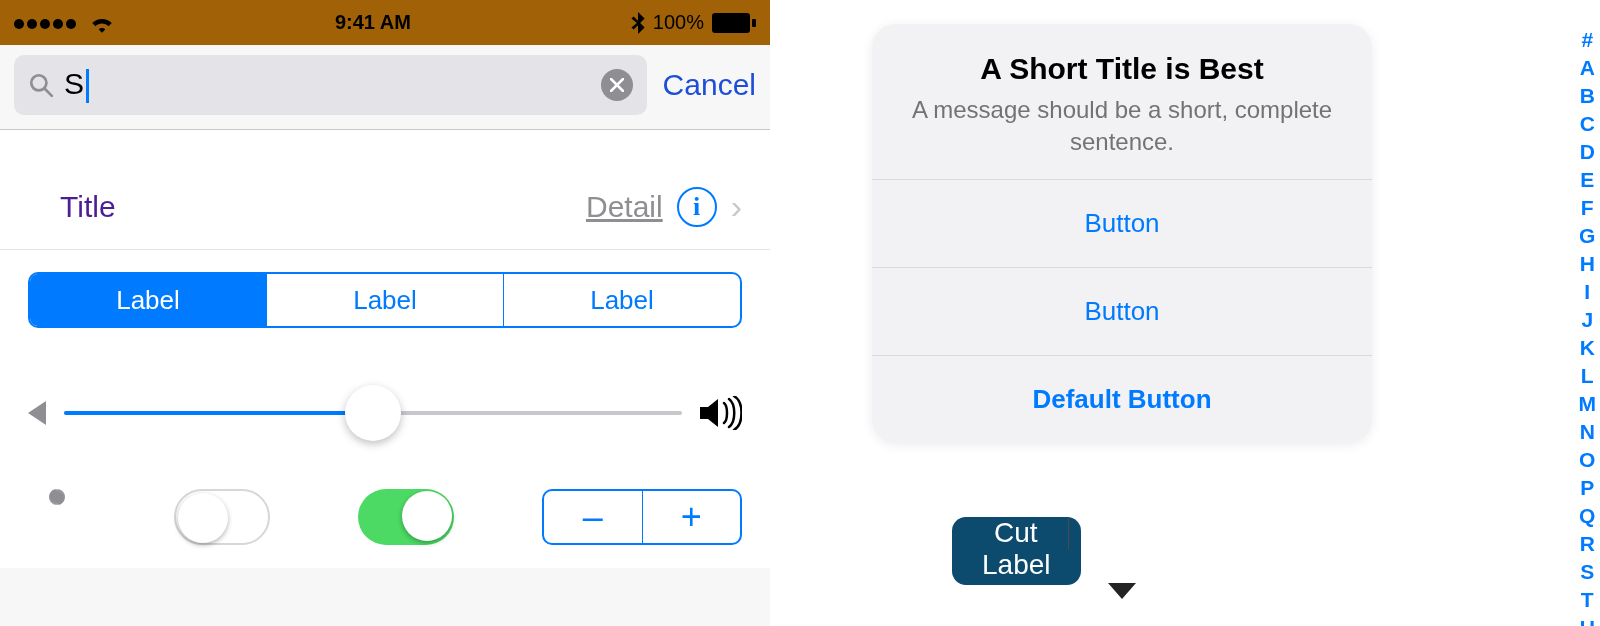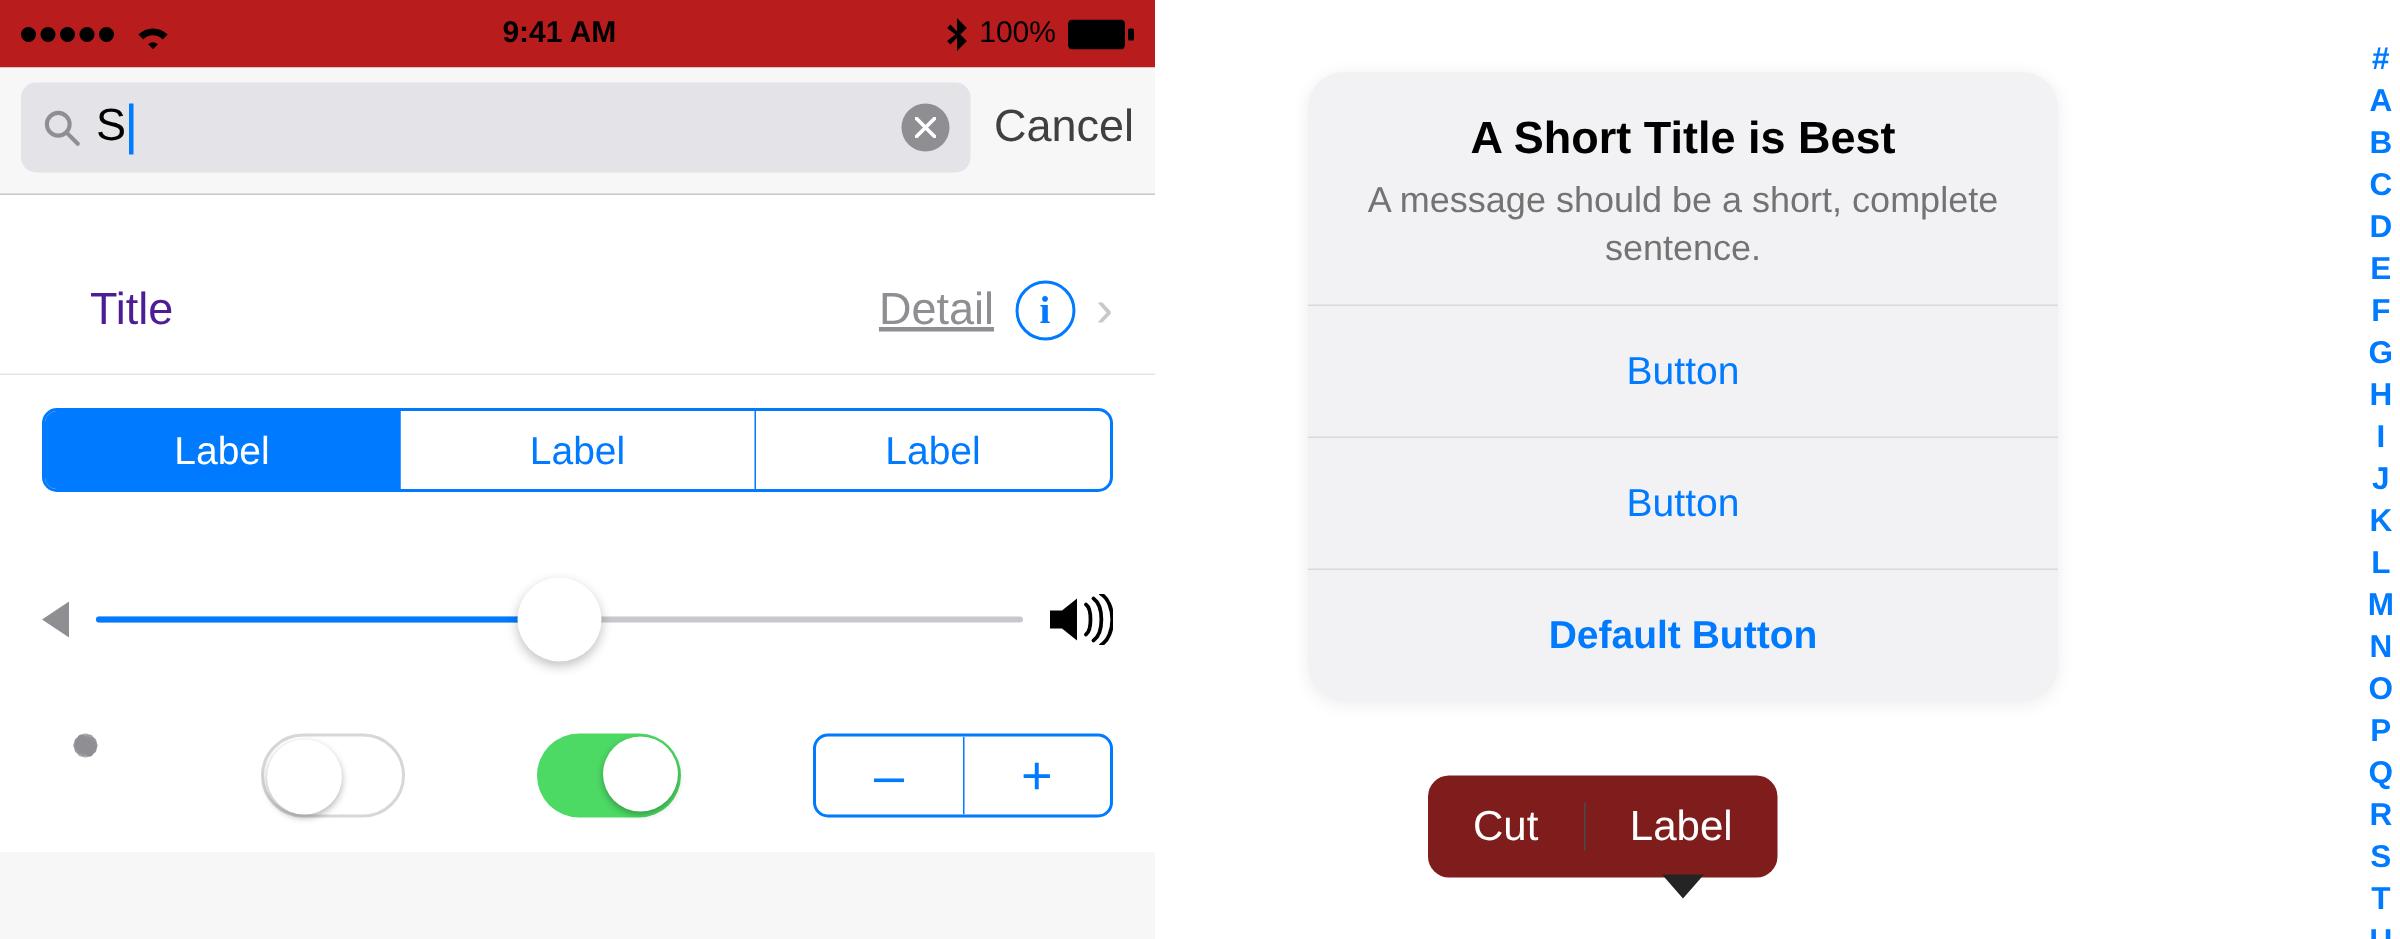--- a/index.html
+++ b/index.html
@@ -1,28 +1,28 @@
 <!DOCTYPE html>
 <html><head>
 <meta charset="utf-8">
 <style>
   * { box-sizing: border-box; margin: 0; padding: 0; }
   body { font-family: -apple-system, "Helvetica Neue", Helvetica, Arial, sans-serif; width:1600px; height:626px; background:#fff; position:relative; overflow:hidden; }
   .phone { position:absolute; left:0; top:0; width:770px; height:626px; background:#f7f7f7; }
-  .statusbar { height:45px; display:flex; align-items:center; justify-content:space-between; padding:0 14px; font-size:20px; font-weight:500; color:#000; background:#b91c1c;}
+  .statusbar { height:45px; display:flex; align-items:center; justify-content:space-between; padding:0 14px; font-size:20px; font-weight:500; color:#000; background:#a16207;}
   .sb-left { display:flex; align-items:center; gap:10px;}
   .sb-right { display:flex; align-items:center; gap:8px;}
   .dots span { display:inline-block; width:10px; height:10px; border-radius:50%; background:#000; margin-right:3px;}
   .searchbar { display:flex; align-items:center; padding:10px 14px 14px 14px; gap:16px; border-bottom:1px solid #c8c7cc; background:#f7f7f7;}
   .searchfield { flex:1; display:flex; align-items:center; background:#e4e3e7; border-radius:10px; height:60px; padding:0 14px; font-size:30px; color:#000;}
   .searchfield .mag { color:#8e8e93; margin-right:10px;}
   .searchfield .txt { flex:1; font-weight:400;}
   .caret { display:inline-block; width:3px; height:34px; background:#007aff; margin-left:2px; vertical-align:middle;}
   .clearbtn { width:32px; height:32px; border-radius:50%; background:#8e8e93; color:#fff; display:flex; align-items:center; justify-content:center; font-size:18px;}
-  .cancel { color:#404040; font-size:30px;}
+  .cancel { color:#1d4ed8; font-size:30px;}
   .list { background:#fff;}
   .row { display:flex; align-items:center; padding:0 28px; height:86px; border-bottom:1px solid #e5e5e5; font-size:30px;}
   .row .title { flex:1; color:#4c1d95;margin-left:32px;}
   .row .detail { color:#8e8e93; margin-right:14px;text-decoration:underline;}
   .info { width:40px; height:40px; border:2.5px solid #007aff; border-radius:50%; color:#007aff; display:flex; align-items:center; justify-content:center; font-family: Georgia, serif; font-size:26px; font-weight:600; margin-right:14px;}
   .chev { color:#c7c7cc; font-size:34px;}
   .ctrls { background:#fff; padding:22px 28px;}
   .seg { display:flex; border:2px solid #007aff; border-radius:10px; overflow:hidden; height:56px;justify-content:center;}
   .seg div { flex:1; display:flex; align-items:center; justify-content:center; font-size:26px; color:#007aff; border-right:1px solid #007aff;}
   .seg div:last-child { border-right:none;}
@@ -38,28 +38,28 @@
   .switch { width:96px; height:56px; border-radius:28px; position:relative;}
   .switch.off { background:#fff; border:2px solid #d7d7db;}
   .switch.on { background:#4cd964;}
   .switch .kn { position:absolute; top:2px; width:50px; height:50px; background:#fff; border-radius:50%; box-shadow:0 2px 5px rgba(0,0,0,.3);}
   .switch.off .kn { left:2px;}
   .switch.on .kn { right:2px;}
   .stepper { display:flex; border:2px solid #007aff; border-radius:10px; overflow:hidden; width:200px; height:56px;}
   .stepper div { flex:1; display:flex; align-items:center; justify-content:center; color:#007aff; font-size:36px;}
   .stepper div:first-child { border-right:1px solid #007aff;}
 
-  .actionsheet { position:absolute; left:872px; top:48px; width:500px; background:#f2f2f5; border-radius:24px; overflow:hidden; box-shadow:0 2px 12px rgba(0,0,0,.08);}
+  .actionsheet { position:absolute; left:872px; top:24px; width:500px; background:#f2f2f5; border-radius:24px; overflow:hidden; box-shadow:0 2px 12px rgba(0,0,0,.08);}
   .as-head { padding:28px 30px 20px; text-align:center;}
   .as-title { font-size:30px; font-weight:700; color:#000; margin-bottom:8px;}
   .as-msg { font-size:24px; color:#737373; line-height:1.35;}
   .as-btn { border-top:1px solid #d9d9dc; height:88px; display:flex; align-items:center; justify-content:center; font-size:26px; color:#007aff;}
   .as-btn.def { font-weight:700;}
 
-  .menu { position:absolute; left:952px; top:517px; display:flex; background:#7f1d1d; border-radius:14px; height:68px; align-items:center;}
+  .menu { position:absolute; left:952px; top:517px; display:flex; background:#0c4a6e; border-radius:14px; height:68px; align-items:center;flex-direction:column;}
   .menu div { color:#fff; font-size:28px; padding:0 30px; border-right:1px solid #4a4a4a;}
   .menu div:last-child { border-right:none;}
   .menu-arrow { position:absolute; left:1108px; top:583px; width:0;height:0;border-left:14px solid transparent;border-right:14px solid transparent;border-top:16px solid #242424;}
 
   .index { position:absolute; right:4px; top:26px; display:flex; flex-direction:column; align-items:center;}
   .index span { color:#007aff; font-size:21px; font-weight:600; line-height:28px;}
 </style>
 </head>
 <body>
 

